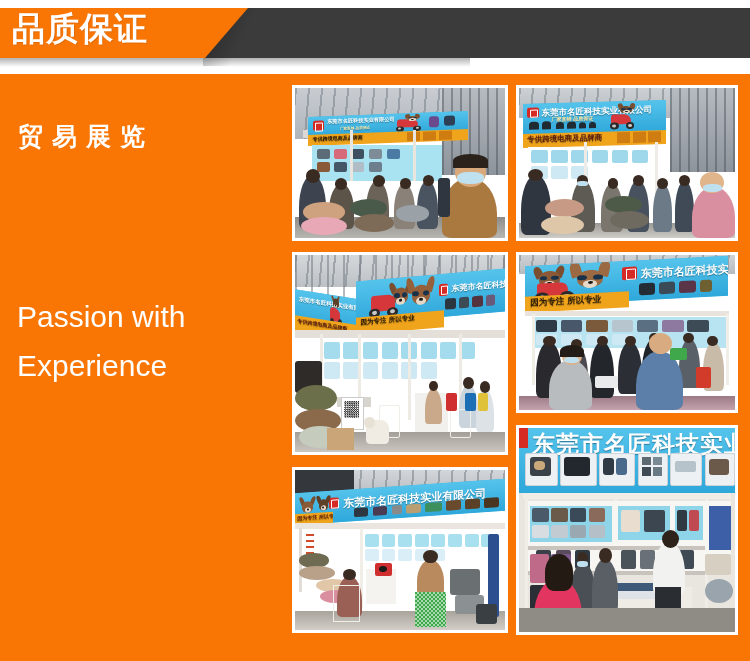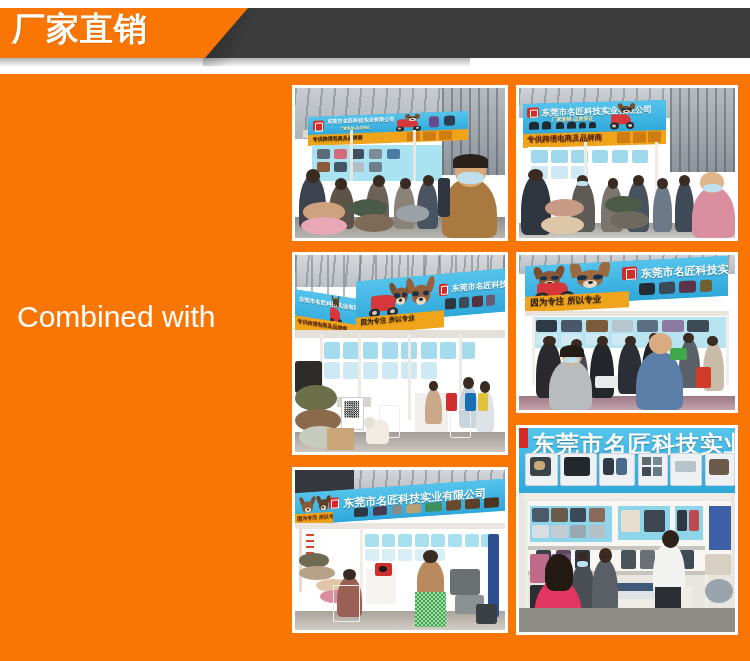--- a/index.html
+++ b/index.html
@@ -128,28 +128,30 @@
 </head>
 <body>
 
 <div id="root">
 
   <div class="header">
     <div class="hdr-darkbar"></div>
     <div class="hdr-shadow"></div>
     <div class="hdr-shadow2"></div>
     <div class="hdr-tab"></div>
-    <div class="hdr-tab-title">厂家直销</div>
+    <div class="hdr-tab-title">品质保证</div>
   </div>
 
   <div class="body-orange"></div>
 
   <div class="left-col">
+    <div class="sub-title">贸易展览</div>
     <div class="slogan">
-      <div>Combined with</div>
+      <div>Passion with</div>
+      <div>Experience</div>
     </div>
   </div>
 
   <div class="grid">
 
     <div class="photo" style="left:0px;top:0px;width:216px;height:156px;">
       <div class="scene">
         <div class="hall-ceiling" style="height:34%;"></div>
         <div class="hall-wallR" style="right:0;width:30%;height:58%;"></div>
         <div class="hall-floor" style="height:14%;background:linear-gradient(to bottom,#8e8c88,#b8b6b1);"></div>

